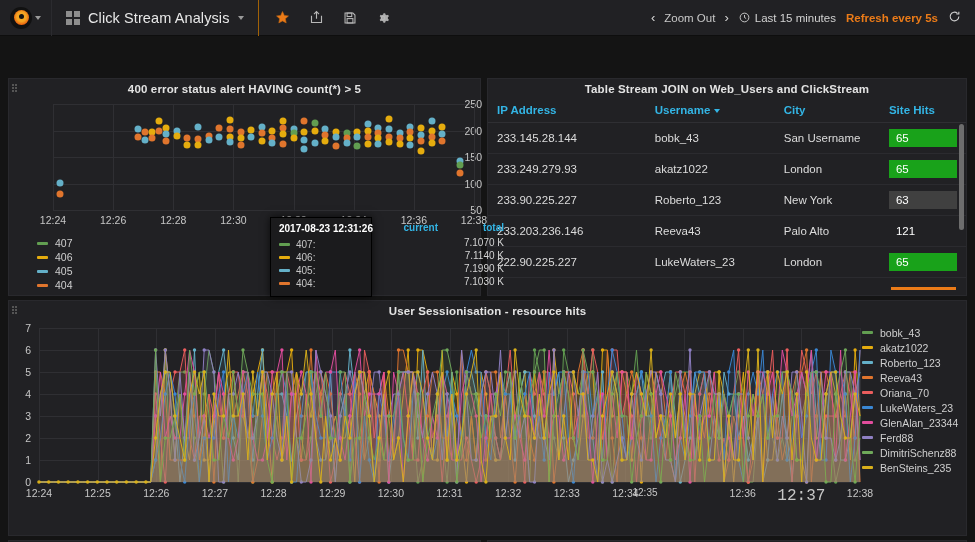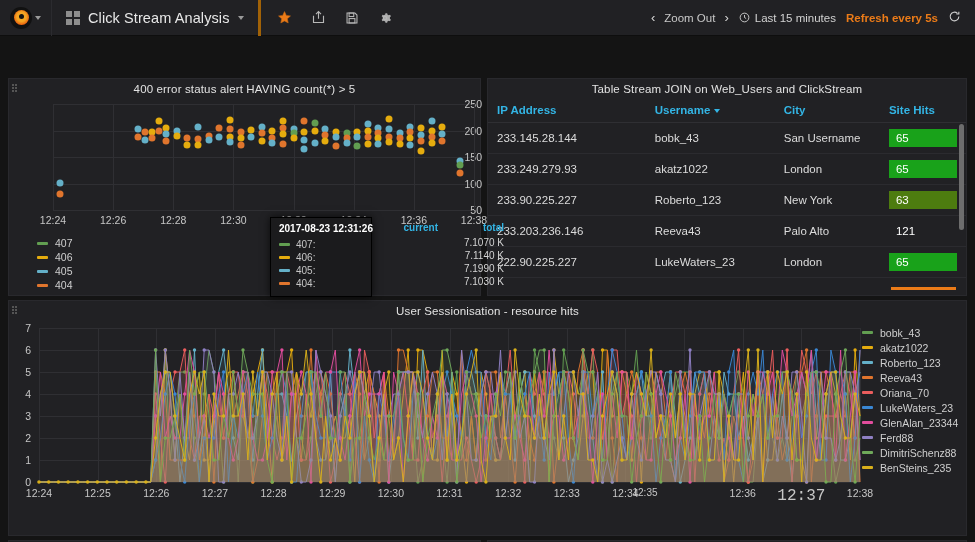--- a/index.html
+++ b/index.html
@@ -44,21 +44,21 @@
   }
   .caret-sm {
     width: 0; height: 0;
     border-left: 3px solid transparent;
     border-right: 3px solid transparent;
     border-top: 4px solid #9a9a9a;
   }
   .nav-dash {
     display: flex; align-items: center; gap: 8px;
     padding: 0 14px; height: 36px;
-    border-right: 3px solid #a16207;
+    border-right: 1px solid #a16207;
   }
   .grid-icon {
     display: grid;
     grid-template-columns: repeat(2, 6px);
     grid-template-rows: repeat(2, 6px);
     gap: 2px;
   }
   .grid-icon i { background: #8e8e8e; display:block; width:6px; height:6px;}
   .dash-title { font-size: 14.5px; color: #e8e8e8; letter-spacing: .1px;}
   .nav-icons { display: flex; align-items: center; gap: 19px; padding: 0 16px; height: 36px; }
@@ -76,21 +76,21 @@
   
   .board { position: relative; width: 975px; height: 506px; background:#141414; }
   .panel {
     position: absolute;
     background: #212124;
     border: 1px solid #29292d;
   }
   .panel-title {
     text-align: center;
     font-size: 11.5px;
-    font-weight: normal;
+    font-weight: bold;
     color: #e3e3e3;
     padding-top: 4px;
     height: 19px;
     letter-spacing: .15px;
   }
   .drag-dots {
     position: absolute; left: 3px; top: 5px;
     display: grid; grid-template-columns: 2px 2px; gap: 1px 1px;
   }
   .drag-dots i { width:2px; height:2px; background:#555; display:block;}
@@ -477,21 +477,21 @@
             <td>London</td>
             <td class="hits-cell">
               <span class="hit-box" style="background:#19a21a">65</span>
             </td>
           </tr>
           <tr>
             <td>233.90.225.227</td>
             <td>Roberto_123</td>
             <td>New York</td>
             <td class="hits-cell">
-              <span class="hit-box" style="background:#4d7c0f">63</span>
+              <span class="hit-box" style="background:#404040">63</span>
             </td>
           </tr>
           <tr>
             <td>233.203.236.146</td>
             <td>Reeva43</td>
             <td>Palo Alto</td>
             <td class="hits-cell">
               <span class="hit-box plain">121</span>
             </td>
           </tr>

